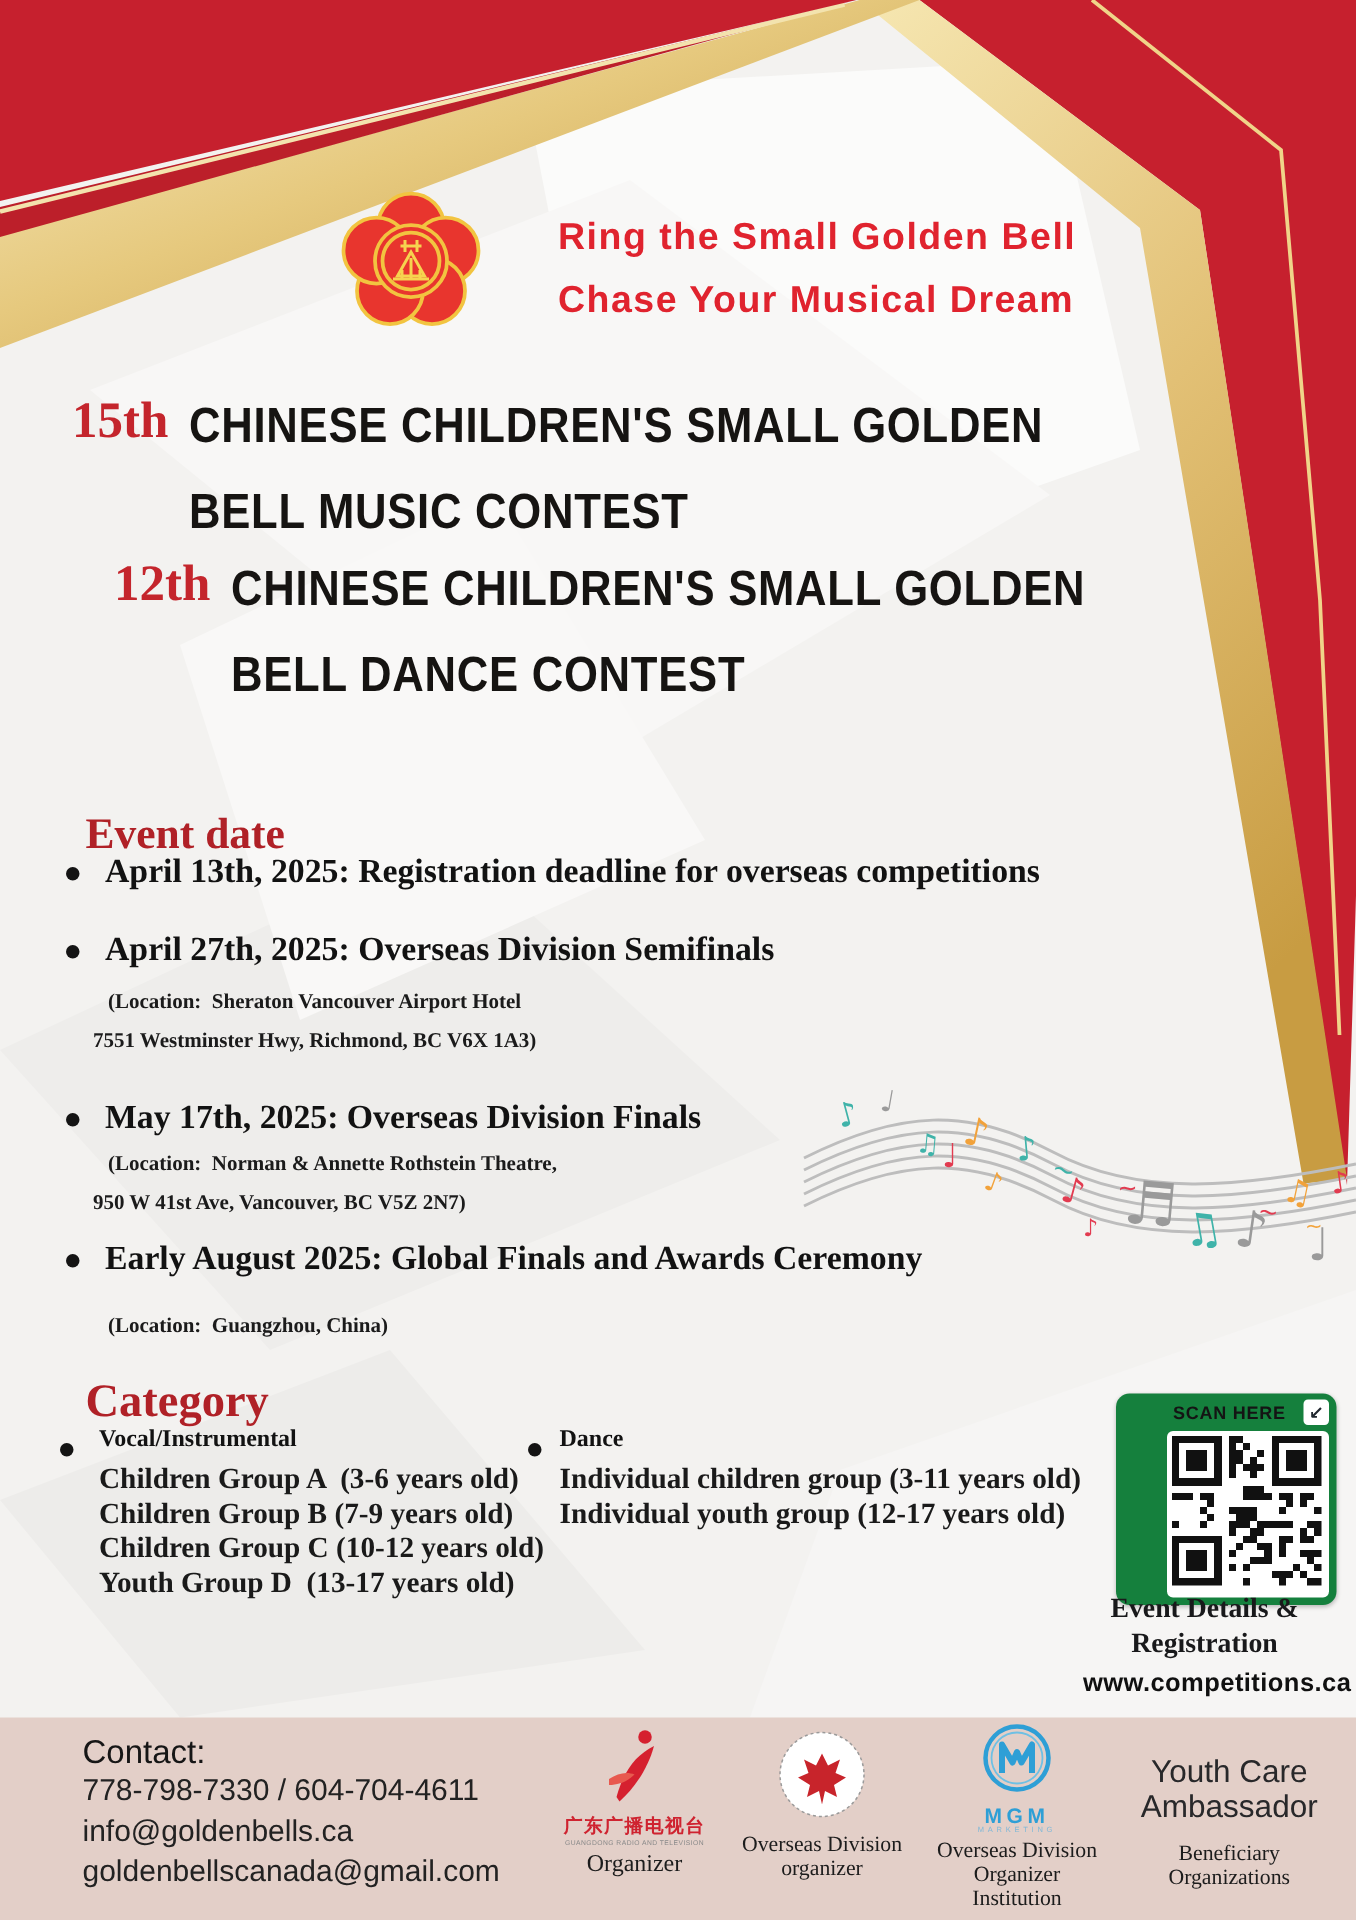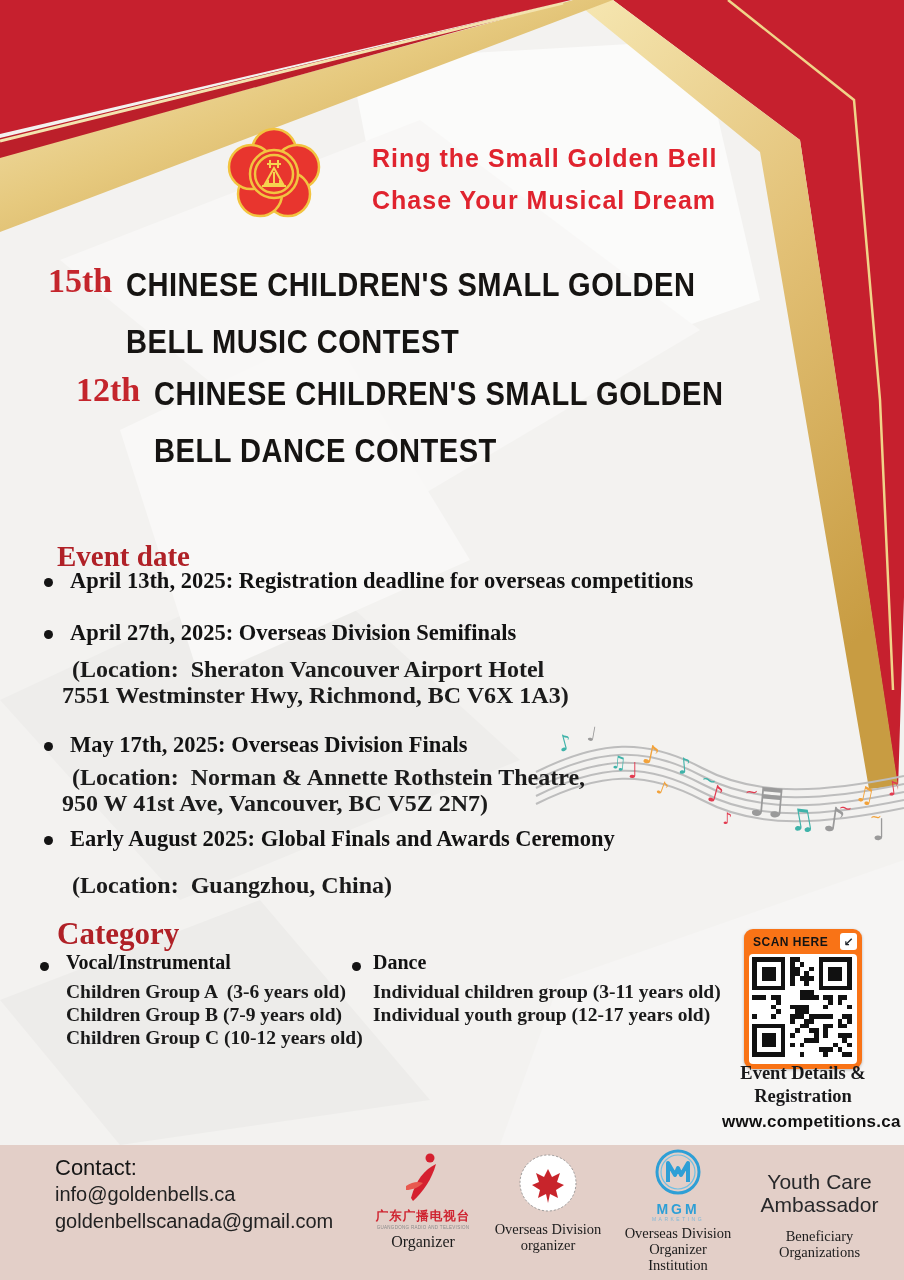--- a/index.html
+++ b/index.html
@@ -19,28 +19,28 @@
   .title-lines{font-family:"Liberation Sans",sans-serif;font-weight:bold;color:#161412;
       font-size:30px;line-height:52px;letter-spacing:.5px;transform:scale(.97,1.1);transform-origin:0 0;white-space:nowrap;}
 
   
   .sec-heading{font-family:"Liberation Serif",serif;font-weight:bold;color:#b02127;margin-top:16px;}
 
   
   .bullet-item{display:flex;align-items:flex-start;}
   .bullet-dot{width:9px;height:9px;border-radius:50%;background:#141414;margin:10px 17px 0 0;flex:0 0 9px;}
   .bullet-text{font-size:22.5px;font-weight:bold;color:#121212;white-space:nowrap;}
-  .loc-line{font-size:24px;font-weight:bold;color:#1b1b1b;line-height:26px;white-space:pre-wrap;}
-
-  
-  .cat-title{font-size:20px;font-weight:bold;color:#121212;white-space:nowrap;}
+  .loc-line{font-size:14px;font-weight:bold;color:#1b1b1b;line-height:26px;white-space:pre-wrap;}
+
+  
+  .cat-title{font-size:16px;font-weight:bold;color:#121212;white-space:nowrap;}
   .cat-item{font-size:19.5px;font-weight:bold;color:#1a1a1a;line-height:23px;white-space:pre-wrap;}
 
   
-  .qr-frame{background:#f97316;border-radius:9px;box-shadow:0 1px 3px rgba(0,0,0,.25);}
+  .qr-frame{background:#15803d;border-radius:9px;box-shadow:0 1px 3px rgba(0,0,0,.25);padding-left:29px;}
   .qr-tab{display:flex;align-items:center;height:25px;padding:0 5px 0 9px;}
   .qr-tab-label{font-family:"Liberation Sans",sans-serif;font-weight:bold;font-size:12px;
       letter-spacing:.5px;color:#141414;flex:1;}
   .qr-arrow-box{width:17px;height:17px;background:#fff;border-radius:3px;display:flex;
       align-items:center;justify-content:center;font-family:"DejaVu Sans",sans-serif;
       font-size:12px;font-weight:bold;color:#20262e;}
   .qr-white{background:#fff;border-radius:4px;margin:0 5px 5px 5px;padding:3px;}
   .qr-caption{font-size:18.5px;font-weight:bold;color:#19191b;text-align:center;
       line-height:23px;white-space:pre-line;}
   .qr-url{font-family:"Liberation Sans",sans-serif;font-size:17px;font-weight:bold;
@@ -202,20 +202,21 @@
 
 <div class="layer sec-heading" style="left:57px;top:900px;font-size:31px;">Category</div>
 
 <div class="layer bullet-item" style="left:40px;top:951px;">
   <span class="bullet-dot" style="margin-top:11px;"></span>
   <div>
     <div class="cat-title">Vocal/Instrumental</div>
     <div class="cat-item" style="margin-top:6px;">Children Group A  (3-6 years old)</div>
     <div class="cat-item">Children Group B (7-9 years old)</div>
     <div class="cat-item">Children Group C (10-12 years old)</div>
+    <div class="cat-item">Youth Group D  (13-17 years old)</div>
   </div>
 </div>
 
 <div class="layer bullet-item" style="left:352px;top:951px;width:385px;">
   <span class="bullet-dot" style="margin-top:11px;margin-right:12px;"></span>
   <div style="width:364px;">
     <div class="cat-title">Dance</div>
     <div class="cat-item" style="margin-top:6px;">Individual children group (3-11 years old)</div>
     <div class="cat-item">Individual youth group (12-17 years old)</div>
   </div>
@@ -344,20 +345,21 @@
   </div>
 </div>
 <div class="layer qr-caption" style="left:722px;top:1062px;width:162px;">Event Details &amp;
 Registration</div>
 <div class="layer qr-url" style="left:722px;top:1112px;width:162px;">www.competitions.ca</div>
 
 <div class="layer footer-band" style="left:0;top:1145px;width:904px;height:135px;"></div>
 
 <div class="layer" style="left:55px;top:1155px;">
   <div class="contact-heading">Contact:</div>
+  <div class="contact-line">778-798-7330 / 604-704-4611</div>
   <div class="contact-line">info@goldenbells.ca</div>
   <div class="contact-line">goldenbellscanada@gmail.com</div>
 </div>
 
 <div class="org layer" style="left:368px;top:1152px;width:110px;">
   <svg width="40" height="52" viewBox="0 0 40 52">
     <circle cx="27" cy="6" r="4.5" fill="#d5202f"></circle>
     <path d="M8,46 C13,28 21,18 33,12 C29,27 20,40 10,49 Z" fill="#d5202f"></path>
     <path d="M3,34 C9,30 15,29 20,31 C15,36 9,38 3,38 Z" fill="#e8594f"></path>
   </svg>

